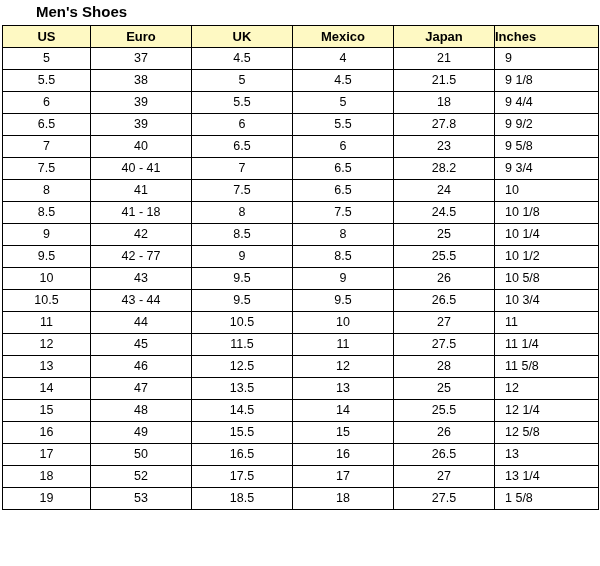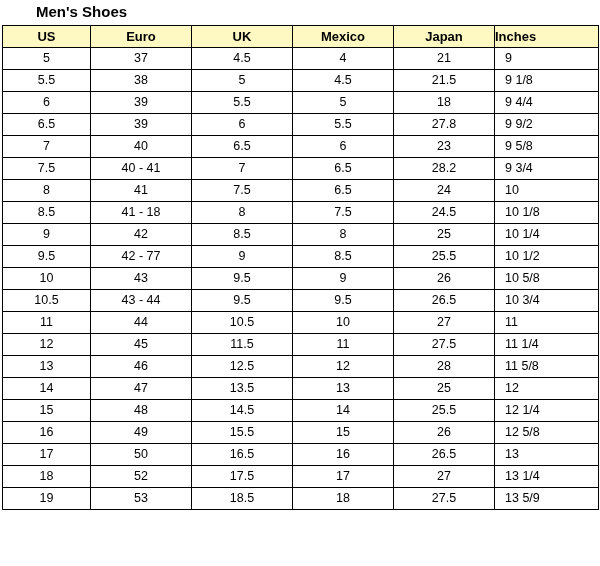--- a/index.html
+++ b/index.html
@@ -251,17 +251,17 @@
           <td>17</td>
           <td>27</td>
           <td class="inches">13 1/4</td>
         </tr>
         <tr>
           <td>19</td>
           <td>53</td>
           <td>18.5</td>
           <td>18</td>
           <td>27.5</td>
-          <td class="inches">13 5/9</td>
+          <td class="inches">1 5/8</td>
         </tr>
       </tbody>
   </table>
 </div>
 
 </body></html>

